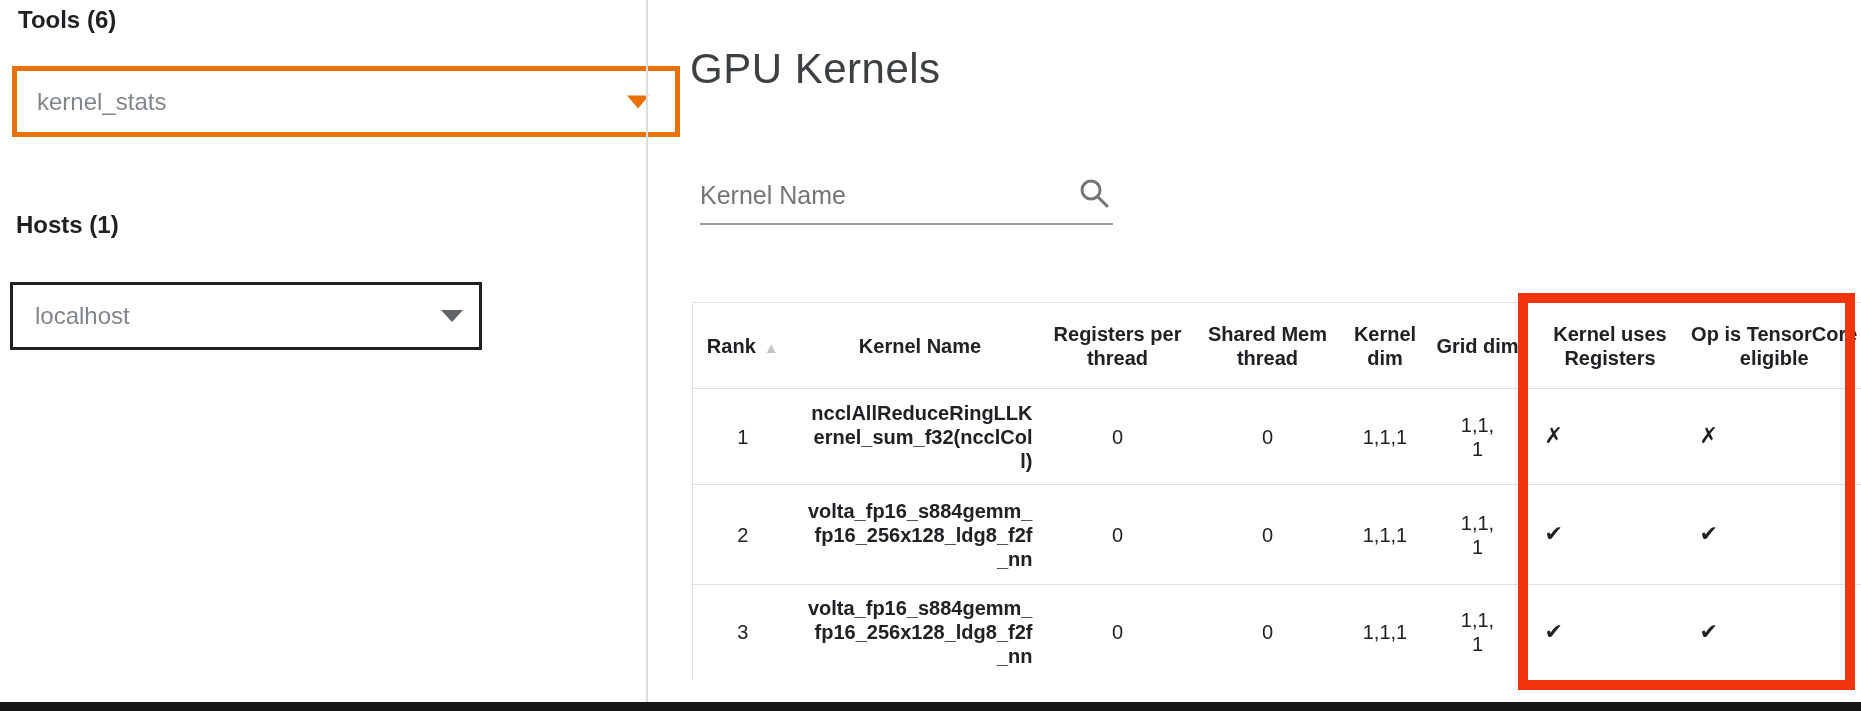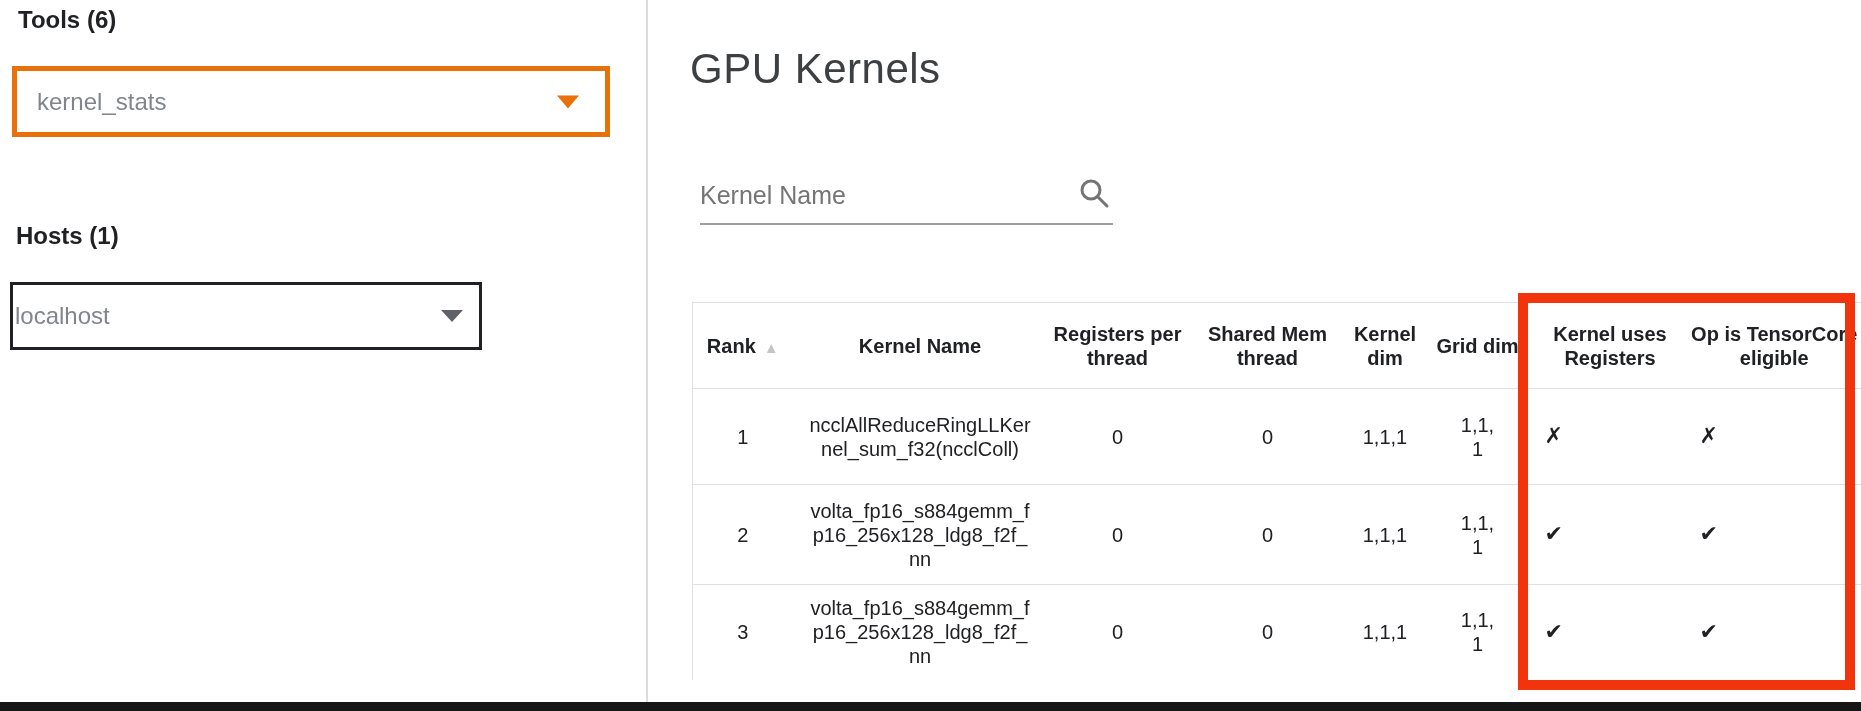--- a/index.html
+++ b/index.html
@@ -5,28 +5,28 @@
   * { box-sizing: border-box; margin: 0; padding: 0; }
   body { background: #fff; }
   .screen {
     position: relative; width: 1861px; height: 711px;
     background: #fff; overflow: hidden;
     font-family: "Liberation Sans", sans-serif; color: #202124;
   }
   
   .side-label { position: absolute; font-size: 24px; font-weight: 700; color: #202124; }
   .tools-label { left: 18px; top: 6px; }
-  .hosts-label { left: 16px; top: 222px; }
+  .hosts-label { left: 16px; top: 211px; }
   .dropdown {
     position: absolute; background: #fff; cursor: pointer;
     display: flex; align-items: center;
   }
   .dropdown .dd-text { font-size: 24px; color: #80868b; }
-  .dd-tools { left: 12px; top: 66px; width: 598px; height: 71px; border: 5px solid #e8710a; padding-left: 20px; }
-  .dd-hosts { left: 10px; top: 282px; width: 472px; height: 68px; border: 3px solid #202124; padding-left: 2px; }
+  .dd-tools { left: 12px; top: 66px; width: 668px; height: 71px; border: 5px solid #e8710a; padding-left: 20px; }
+  .dd-hosts { left: 10px; top: 282px; width: 472px; height: 68px; border: 3px solid #202124; padding-left: 22px; }
   .dd-arrow {
     position: absolute; width: 0; height: 0; top: 50%; transform: translateY(-50%);
     border-left: 11px solid transparent; border-right: 11px solid transparent;
   }
   .dd-tools .dd-arrow { right: 26px; border-top: 13px solid #e8710a; }
   .dd-hosts .dd-arrow { right: 16px; border-top: 12px solid #5f6368; }
   
   .v-divider { position: absolute; left: 646px; top: 0; width: 2px; height: 702px; background: #dadce0; }
   .bottom-bar { position: absolute; left: 0; top: 702px; width: 1861px; height: 9px; background: #161616; }
   
@@ -49,21 +49,21 @@
     font-size: 20px; color: #202124;
   }
   .ktable th, .ktable td { vertical-align: middle; text-align: center; line-height: 1.2; overflow: hidden; }
   .ktable thead tr { height: 86px; }
   .ktable thead th { font-weight: 700; border-bottom: 1px solid #e0e0e0; padding: 0 2px; cursor: pointer; }
   .ktable tbody tr:nth-child(1) { height: 96px; }
   .ktable tbody tr:nth-child(2) { height: 100px; }
   .ktable tbody tr:nth-child(3) { height: 95px; }
   .ktable tbody tr { border-bottom: 1px solid #e0e0e0; }
   .ktable tbody tr:last-child { border-bottom: none; }
-  .ktable .c1 { text-align: center; padding: 0 15px; word-break: break-all; }
+  .ktable .c1 { text-align: right; padding: 0 15px; word-break: break-all; font-weight: bold; }
   .ktable td.c5 { padding: 0 35px; word-break: break-all; }
   .ktable td.c6, .ktable td.c7 {
     text-align: left; padding-left: 12px;
     font-family: "DejaVu Sans", sans-serif; font-size: 22px;
   }
   .sort-arrow { color: #c4c4c4; font-size: 15px; margin-left: 8px; }
   
   .red-box {
     position: absolute; left: 1518px; top: 293px; width: 337px; height: 397px;
     border: 10px solid #f2340d; pointer-events: none;

